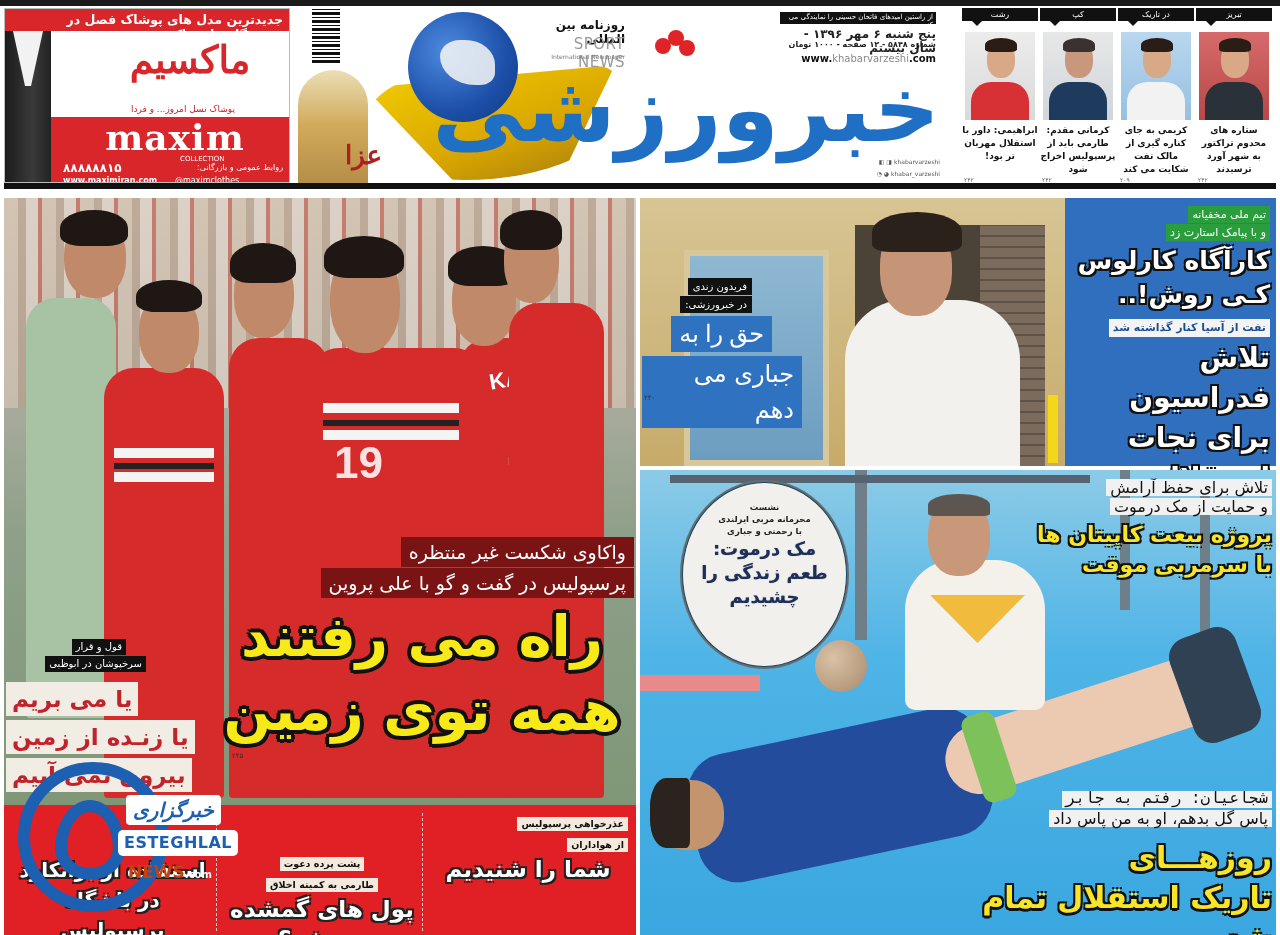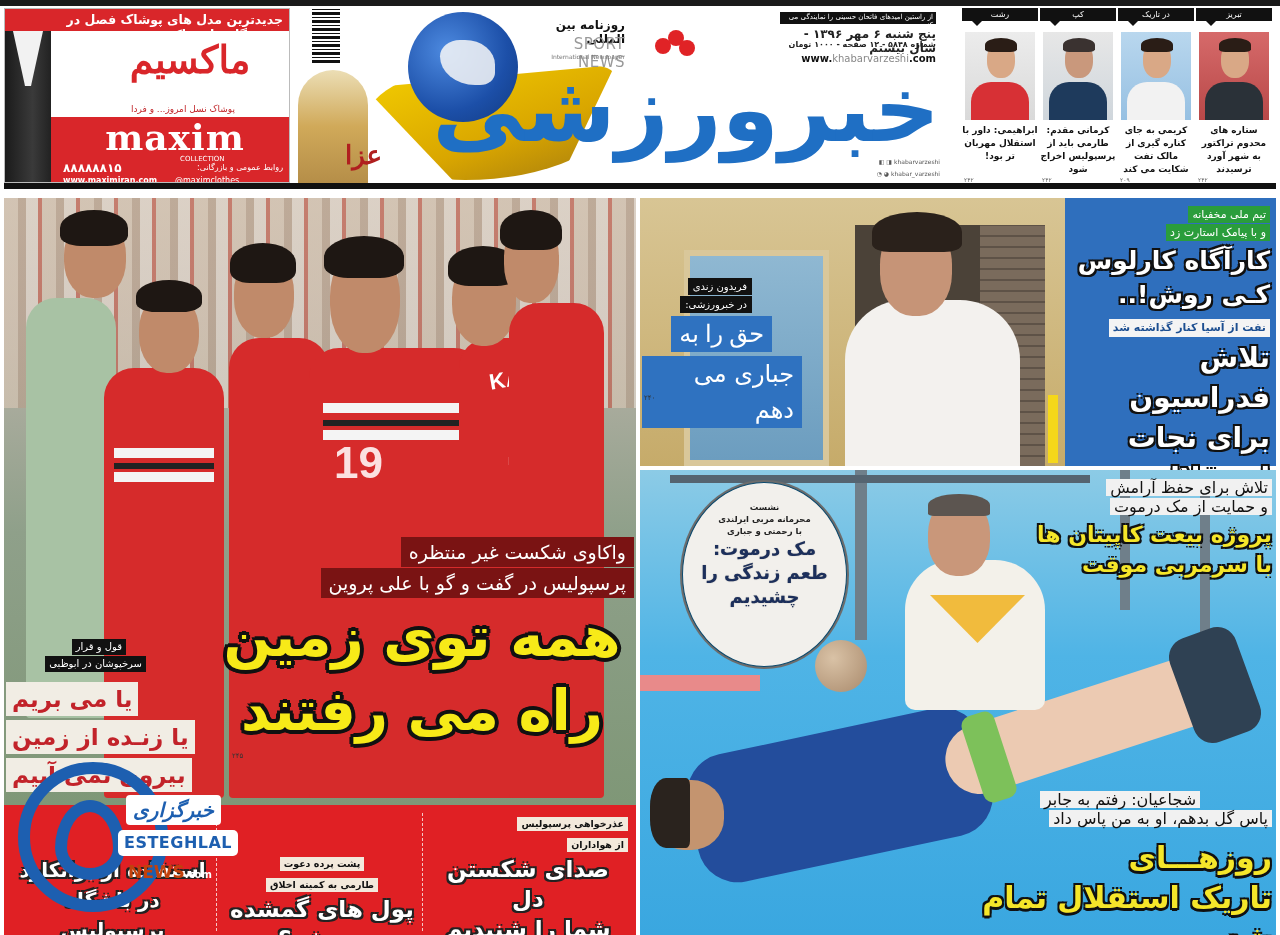--- a/index.html
+++ b/index.html
@@ -249,39 +249,38 @@
   <div class="phair" style="left:444px;top:48px;width:70px;height:40px;"></div>
 
   <div class="player" style="left:505px;top:105px;width:95px;height:495px;"></div>
   <div class="phead" style="left:500px;top:20px;width:55px;height:85px;"></div>
   <div class="phair" style="left:496px;top:12px;width:62px;height:40px;"></div>
 </div>
 
 <div class="abs rtl" style="right:646px;top:537px;text-align:right;"><span class="kicker-dark">واکاوی شکست غیر منتظره</span></div>
 <div class="abs rtl" style="right:646px;top:568px;text-align:right;"><span class="kicker-dark">پرسپولیس در گفت و گو با علی پروین</span></div>
 <div class="abs rtl main-headline" style="right:648px;top:600px;">
+  <div>راه می رفتند</div>
   <div>همه توی زمین</div>
-  <div>راه می رفتند</div>
 </div>
 <div class="abs pg-small" style="left:232px;top:752px;">۲۴۵</div>
 
 <div class="abs rtl" style="left:6px;top:635px;width:120px;text-align:right;"><span class="side-tag">قول و قرار</span></div>
 <div class="abs rtl" style="left:6px;top:652px;width:140px;text-align:right;"><span class="side-tag">سرخپوشان در ابوظبی</span></div>
 <div class="abs rtl" style="left:6px;top:682px;"><span class="side-head">یا می بریم</span></div>
 <div class="abs rtl" style="left:6px;top:720px;"><span class="side-head">یا زنـده از زمین</span></div>
 <div class="abs rtl" style="left:6px;top:758px;"><span class="side-head">بیرون نمی آییم</span></div>
 
 <div class="abs red-strip">
   <div class="divider-v" style="left:418px;"></div>
   <div class="divider-v" style="left:212px;"></div>
 </div>
 <div class="abs rtl" style="left:428px;top:812px;width:200px;text-align:right;">
   <div><span class="btag">عذرخواهی پرسپولیس</span></div>
   <div><span class="btag">از هواداران</span></div>
-  <div class="bhead" style="text-align:center;">صدای شکستن دل</div>
   <div class="bhead" style="text-align:center;">شما را شنیدیم</div>
 </div>
 <div class="abs rtl" style="left:222px;top:812px;width:200px;text-align:center;margin-top:40px;">
   <div><span class="btag">پشت پرده دعوت</span></div>
   <div><span class="btag">طارمی به کمیته اخلاق</span></div>
   <div class="bhead">پول های گمشده</div>
   <div class="bhead">چه شد؟</div>
 </div>
 <div class="abs rtl" style="left:10px;top:855px;width:205px;text-align:center;">
   <div class="bhead" style="font-size:20px;">استفاده از برانکارد</div>
@@ -351,18 +350,18 @@
   <div class="cb-big">چشیدیم</div>
 </div>
 
 <div class="abs rtl" style="left:1040px;top:478px;width:232px;text-align:right;"><span class="gw-tag">تلاش برای حفظ آرامش</span></div>
 <div class="abs rtl" style="left:1040px;top:497px;width:232px;text-align:right;"><span class="gw-tag">و حمایت از مک درموت</span></div>
 <div class="abs rtl yhead" style="left:1030px;top:520px;width:242px;">
   <div>پروژه بیعت کاپیتان ها</div>
   <div>با سرمربی موقت</div>
 </div>
 
-<div class="abs rtl" style="left:1040px;top:790px;width:232px;text-align:left;"><span class="gw-tag">شجاعیان: رفتم به جابر</span></div>
+<div class="abs rtl" style="left:1040px;top:790px;width:232px;text-align:right;font-family:Liberation Mono, monospace;"><span class="gw-tag">شجاعیان: رفتم به جابر</span></div>
 <div class="abs rtl" style="left:1040px;top:809px;width:232px;text-align:right;"><span class="gw-tag">پاس گل بدهم، او به من پاس داد</span></div>
 <div class="abs rtl yhead-big" style="left:940px;top:838px;width:332px;">
   <div>روزهـــای</div>
   <div>تاریک استقلال تمام شد</div>
 </div>
 
 </body></html>

